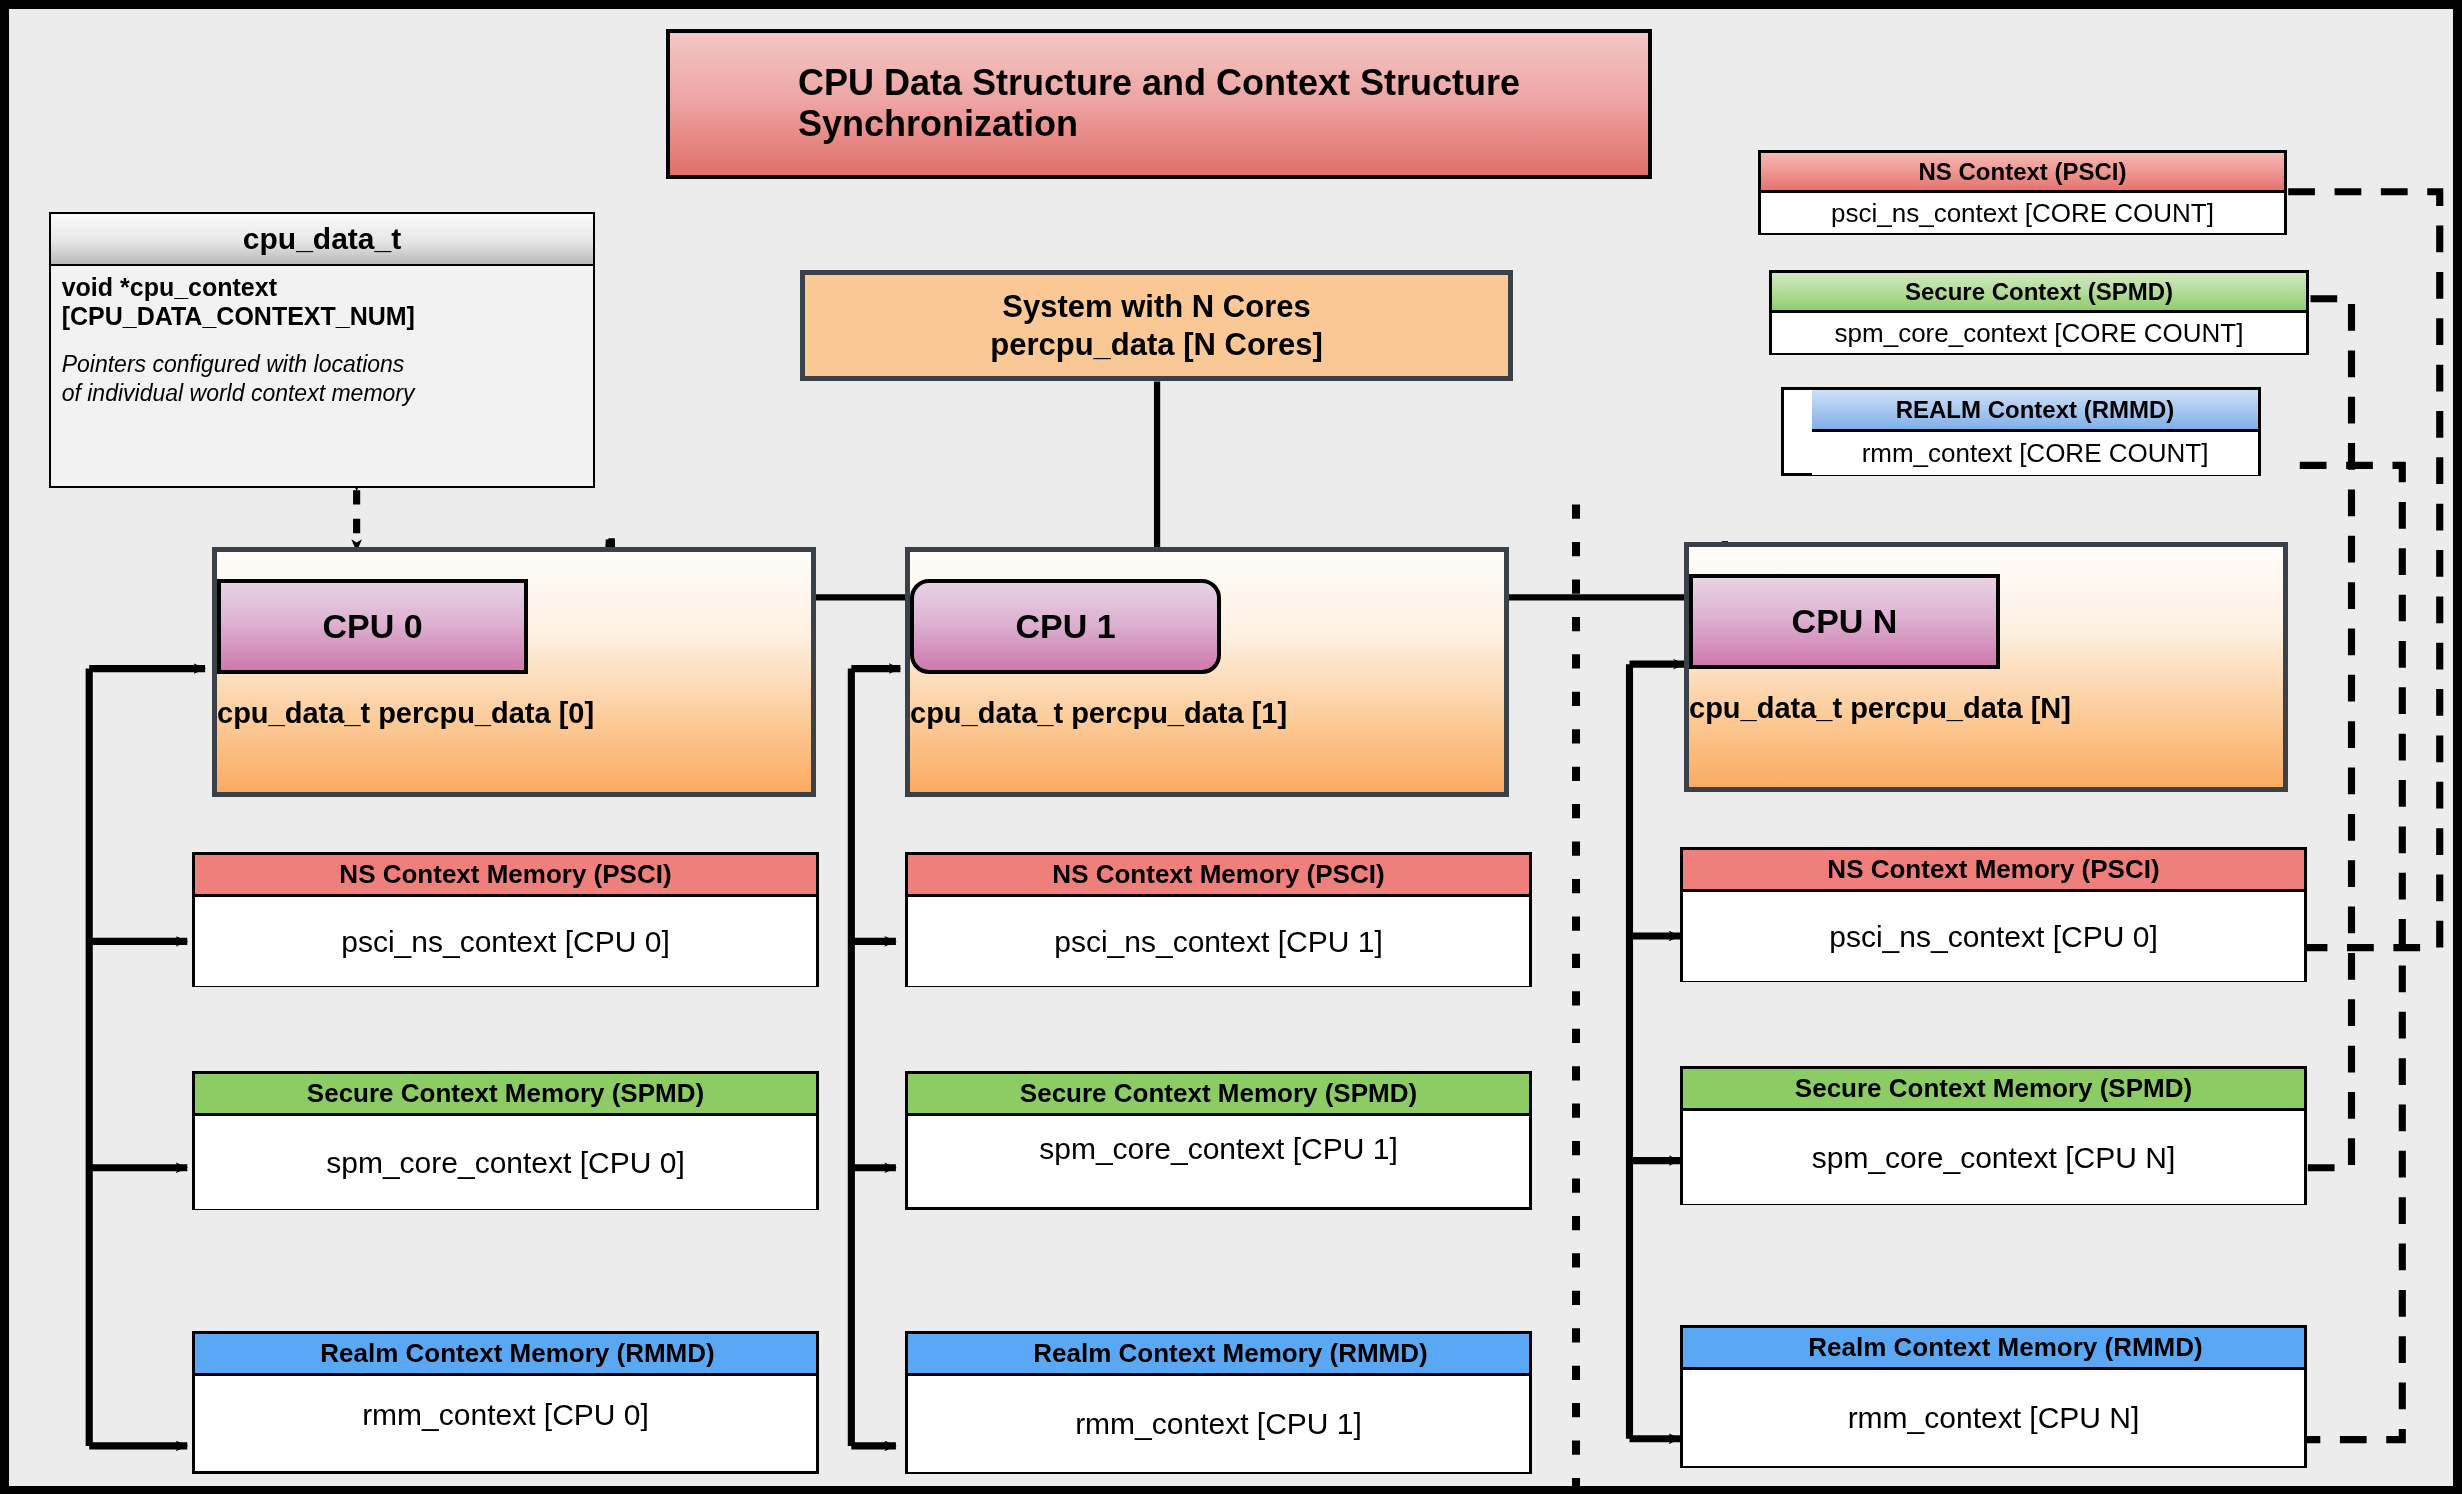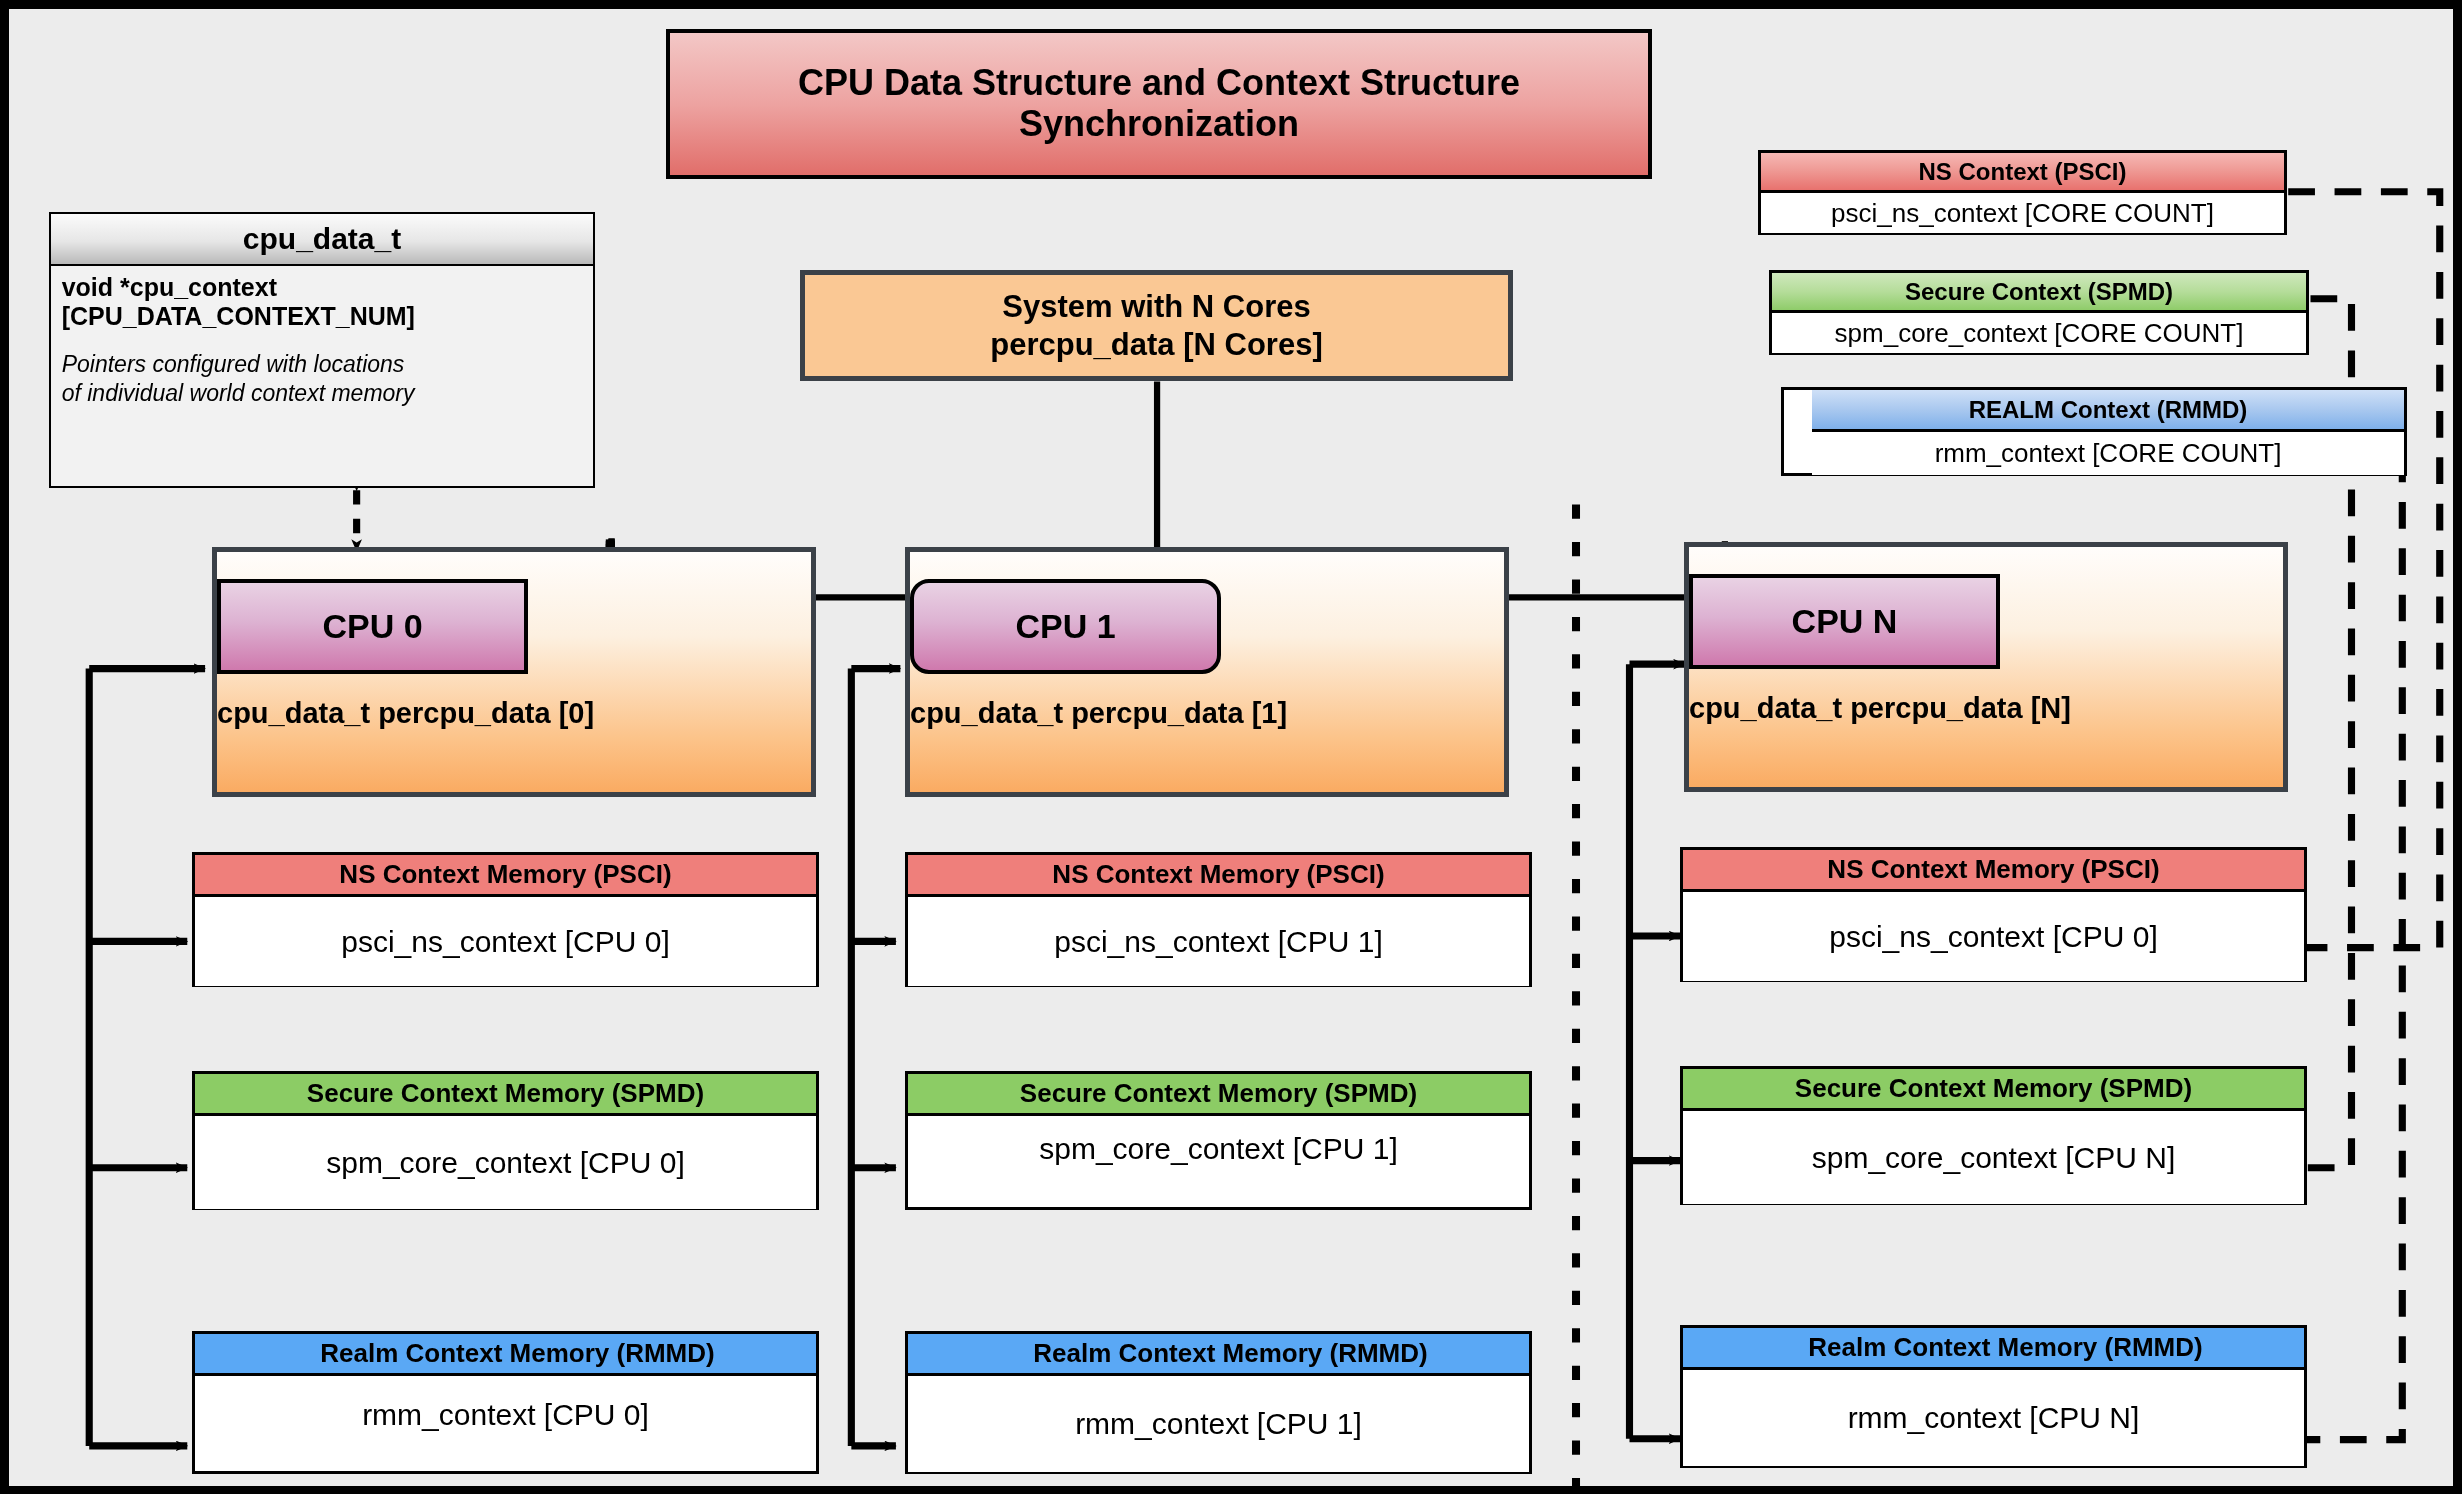--- a/index.html
+++ b/index.html
@@ -31,21 +31,21 @@
   .hd-green {background:linear-gradient(180deg,#cfe8bd 0%,#b5dd9a 50%,#8fcc6a 100%);}
   .hd-blue  {background:linear-gradient(180deg,#cfe0f7 0%,#a9c8ef 50%,#7fb0ea 100%);}
   .hd-flat-red  {background:#ef7f7b;}
   .hd-flat-green{background:#8ccc65;}
   .hd-flat-blue {background:#5aa8f5;padding-left:24px;}
 
   
   #title{
     border:4.5px solid #000;
     background:linear-gradient(180deg,#f3c7c6 0%,#eda3a1 50%,#e16e6a 100%);
-    display:flex;align-items:center;justify-content:center;text-align:center;
+    display:flex;align-items:center;justify-content:center;text-align:left;
     font-weight:bold;font-size:36px;line-height:1.12;color:#000;
     padding:0 10px;box-sizing:border-box;
   }
 
   
   #cpudatat{
     border:2.7px solid #000;
     background:#f2f2f2;
   }
   #cpudatat .hd{
@@ -187,21 +187,21 @@
   <div class="box tbl" style="left:1749px;top:141px;width:529px;height:85px;">
     <div class="hd hd-red" style="height:37px;font-size:24px;">NS Context  (PSCI)</div>
     <div class="bd" style="height:40px;font-size:26px;">psci_ns_context [CORE COUNT]</div>
   </div>
 
   <div class="box tbl" style="left:1760px;top:261px;width:540px;height:85px;">
     <div class="hd hd-green" style="height:37px;font-size:24px;">Secure Context (SPMD)</div>
     <div class="bd" style="height:40px;font-size:26px;">spm_core_context [CORE COUNT]</div>
   </div>
 
-  <div class="box tbl" style="left:1772px;top:378px;width:626px;height:89px;padding-left:28px;">
+  <div class="box tbl" style="left:1772px;top:378px;width:480px;height:89px;padding-left:28px;">
     <div class="hd hd-blue" style="height:39px;font-size:24px;">REALM Context (RMMD)</div>
     <div class="bd" style="height:43px;font-size:26px;">rmm_context [CORE COUNT]</div>
   </div>
 
   <div class="box cpucard" style="left:203px;top:538px;width:604px;height:250px;">
     <div class="chip" style="width:303px;height:87px;margin-top:27px;">CPU 0</div>
     <div class="sub">cpu_data_t percpu_data [0]</div>
   </div>
 
   <div class="box tbl" style="left:183px;top:843px;width:627px;height:135px;">

